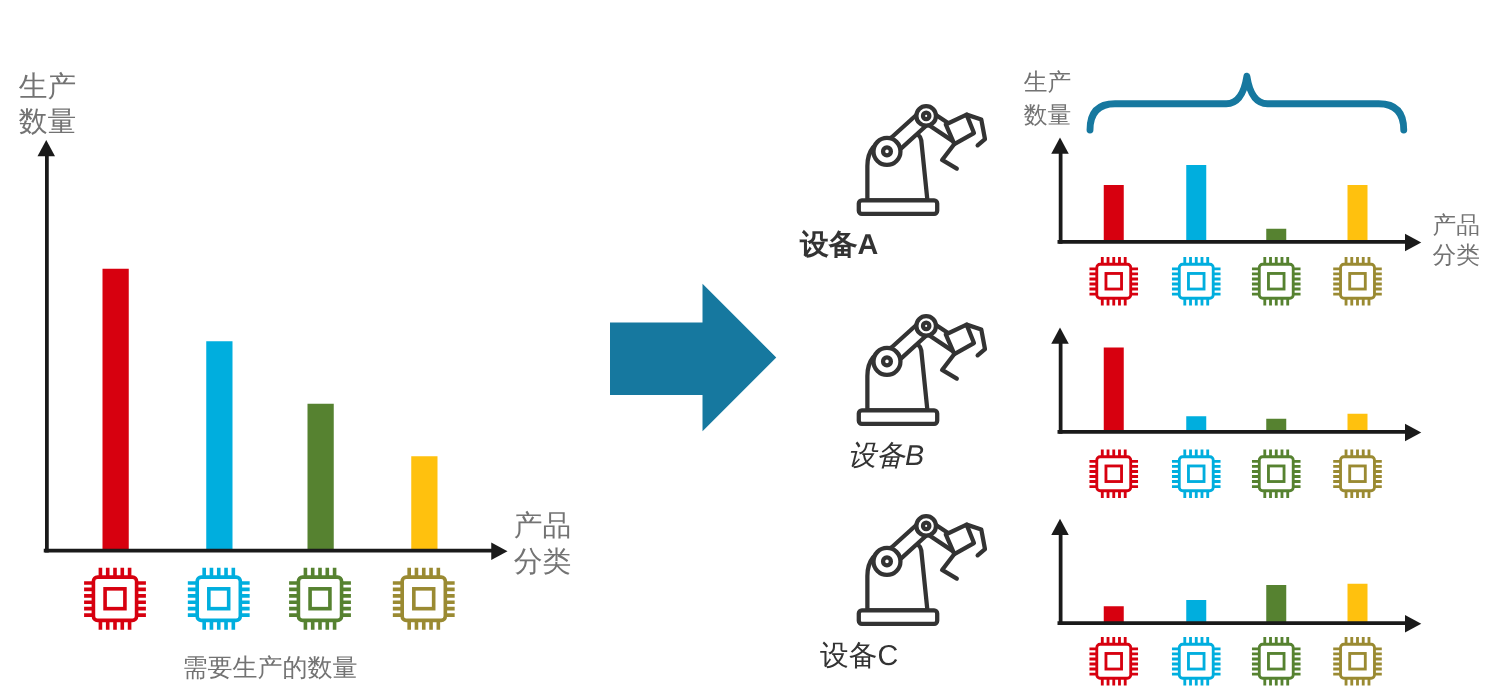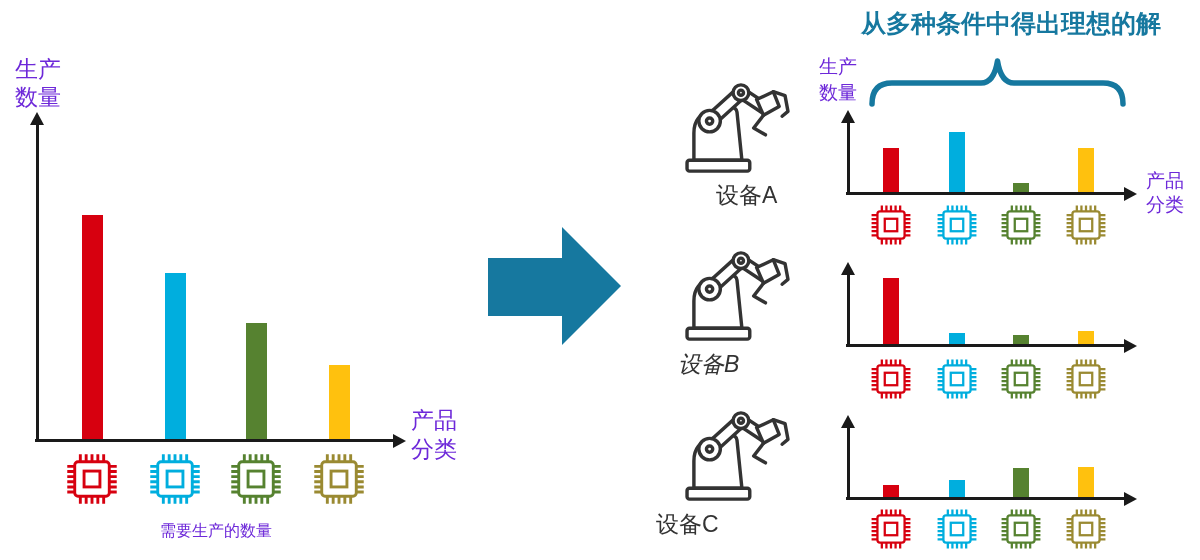--- a/index.html
+++ b/index.html
@@ -1,23 +1,23 @@
 <!DOCTYPE html>
 <html style="--teal: #16789f; --ink: #1a1a1a;"><head>
 <meta charset="utf-8">
 <style>
   html,body{margin:0;padding:0;background:#fff;}
   .canvas{
     position:relative;width:1200px;height:560px;background:#ffffff;overflow:hidden;
     font-family:"Liberation Sans","DejaVu Sans",sans-serif;color:#333;
   }
-  .txt{position:absolute;color:#6d28d9;white-space:nowrap;}
+  .txt{position:absolute;color:#737373;white-space:nowrap;}
   .ylabel-l{left:15px;top:55px;font-size:23px;line-height:28px;font-weight:500;}
   .xlabel-l{left:411px;top:406px;font-size:23px;line-height:29px;font-weight:500;}
-  .caption-l{left:66px;top:521px;width:300px;text-align:center;font-size:16px;}
+  .caption-l{left:66px;top:521px;width:300px;text-align:center;font-size:20px;}
   .title-r{left:826px;top:7px;width:370px;text-align:center;font-size:25px;font-weight:bold;color:var(--teal,#16789f);}
   .ylabel-r{left:819px;top:54px;font-size:19px;line-height:26px;font-weight:500;}
   .xlabel-r{left:1146px;top:169px;font-size:19px;line-height:24px;font-weight:500;}
   .machine-label{position:absolute;font-size:23px;color:#333;}
   .robot{position:absolute;color:#333;}
   .chart-layer{position:absolute;left:0;top:0;width:100%;height:100%;pointer-events:none;}
   .bar{position:absolute;}
   .axis{position:absolute;background:var(--ink,#1a1a1a);}
   .arrN{position:absolute;width:0;height:0;border-left:7px solid transparent;border-right:7px solid transparent;border-bottom:13px solid var(--ink,#1a1a1a);}
   .arrE{position:absolute;width:0;height:0;border-top:7px solid transparent;border-bottom:7px solid transparent;border-left:13px solid var(--ink,#1a1a1a);}
@@ -157,37 +157,36 @@
       </svg>
       <svg class="chip" viewBox="0 0 60 60" width="44" height="44" style="left: 1064px; top: 507px; color: rgb(154, 138, 50);">
         <use href="#chip"></use>
       </svg>
     </div>
 
   <svg class="big-arrow" width="140" height="126">
     <polygon points="3,36 77,36 77,5 136,64 77,123 77,94 3,94" fill="var(--teal,#16789f)"></polygon>
   </svg>
 
-  <div class="txt title-r">从多种条件中得出理想的解</div>
   <svg class="brace" width="264" height="58">
     <path d="M6 52 Q6 31 26 31 L115 31 Q128 31 131.5 9 Q135 31 148 31 L237 31 Q257 31 257 52" fill="none" stroke="var(--teal,#16789f)" stroke-width="5.5" stroke-linecap="round" stroke-linejoin="round"></path>
   </svg>
   <div class="txt ylabel-r">
     <div>生产</div>
     <div>数量</div>
   </div>
   <div class="txt xlabel-r">
     <div>产品</div>
     <div>分类</div>
   </div>
 
   <svg class="robot" style="left:674px;top:78px;" width="128" height="98">
       <use href="#robot"></use>
     </svg>
-  <div class="machine-label" style="left:716px;top:180px;">设备A</div>
+  <div class="machine-label" style="left:640px;top:180px;font-weight:bold;">设备A</div>
 
   <svg class="robot" style="left:674px;top:246px;" width="128" height="98">
       <use href="#robot"></use>
     </svg>
   <div class="machine-label" style="left:678px;top:349px;font-style:italic;">设备B</div>
 
   <svg class="robot" style="left:674px;top:406px;" width="128" height="98">
       <use href="#robot"></use>
     </svg>
   <div class="machine-label" style="left:656px;top:509px;">设备C</div>

